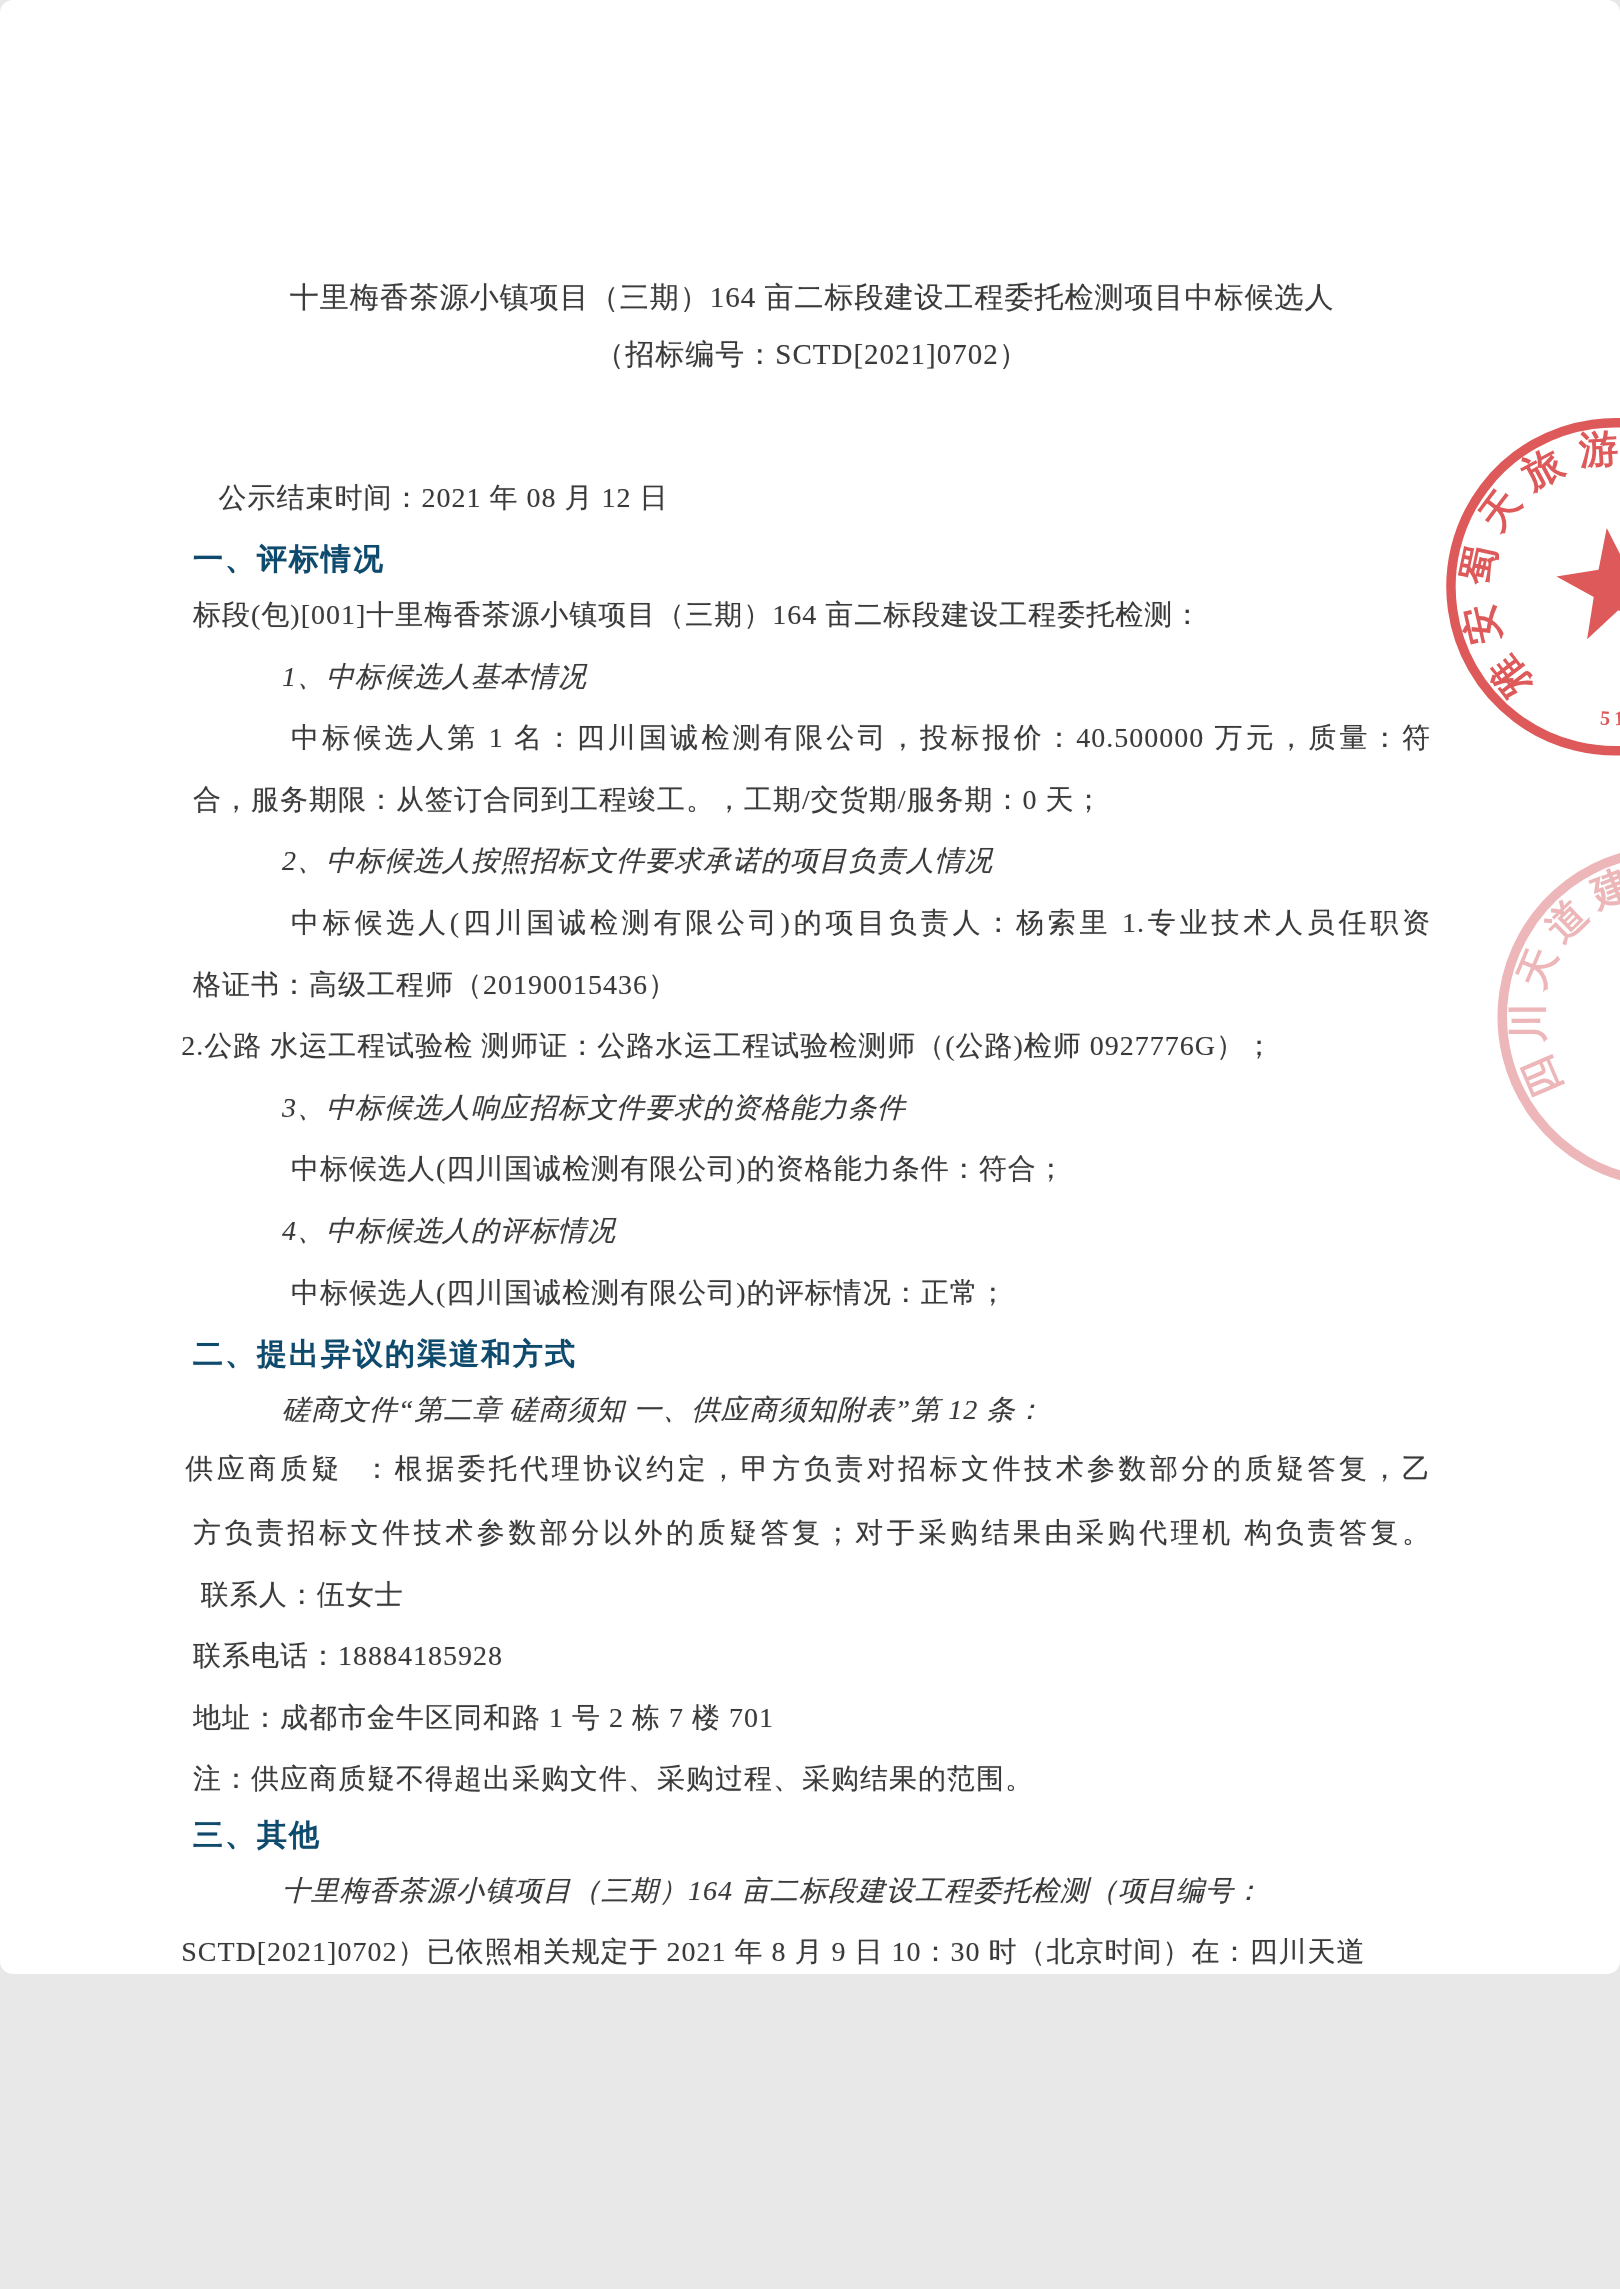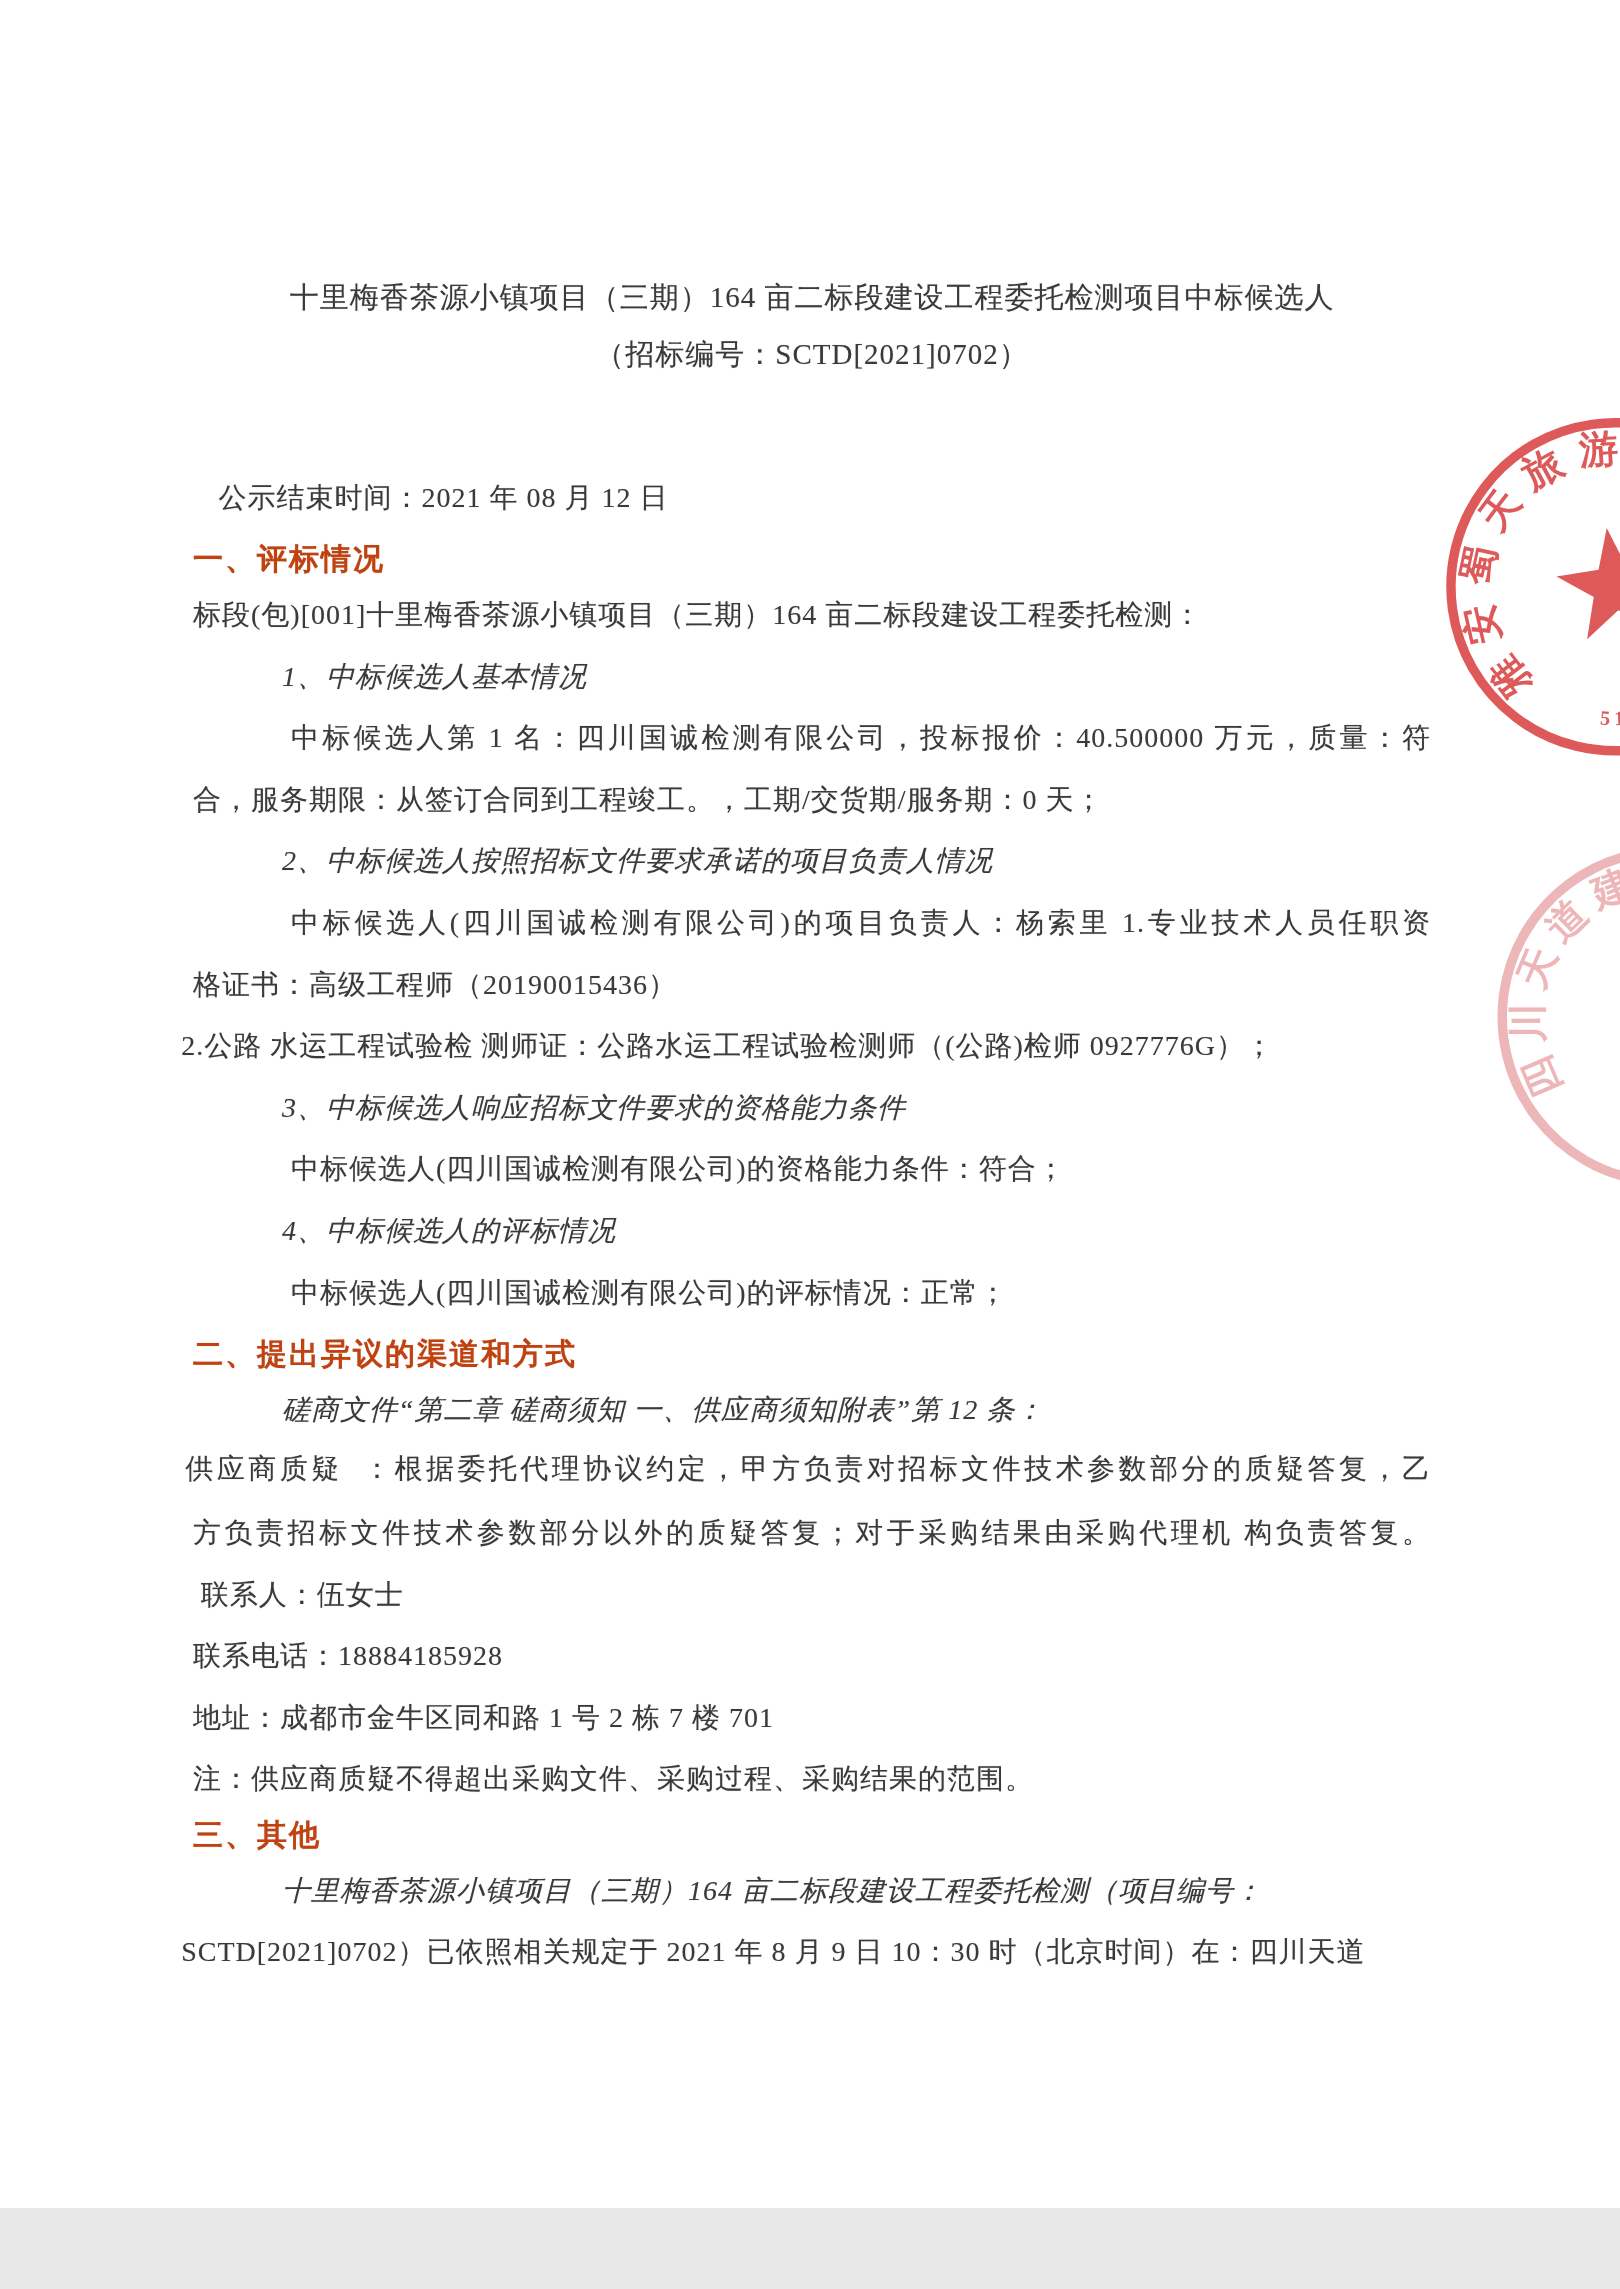--- a/index.html
+++ b/index.html
@@ -1,35 +1,36 @@
 <!DOCTYPE html>
 <html><head>
 <meta charset="utf-8">
 <style>
   html,body { margin:0; padding:0; background:#e8e8e8; }
   .page {
     position:relative;
-    width:1620px; height:2208px;
+    width:1620px; height:1974px;
     background:#ffffff;
     overflow:hidden;
     font-family:"Liberation Serif","DejaVu Serif",serif;
     color:#3a3a3a;
+    border-radius:13px;
   }
   .content {
     position:absolute; left:0; top:0;
     width:1620px;
     padding:277px 189px 0 193px;
     box-sizing:border-box;
   }
   .t, .b, .sec { text-shadow:0 0 1px rgba(70,70,70,.35); }
   .t  { font-size:29px; line-height:41px; text-align:center; margin:0; letter-spacing:1px; }
   .t2 { margin-top:35px; }
   .t3 { margin-top:15.7px; margin-bottom:102px; }
   .b  { font-size:28px; line-height:41px; margin:0 0 20.6px 0; letter-spacing:1px; }
-  .sec{ font-size:30px; line-height:41px; font-weight:bold; color:#c2410c;
+  .sec{ font-size:30px; line-height:41px; font-weight:bold; color:#0c4a6e;
         margin:0 0 14.7px 0; letter-spacing:2px; }
   .sec3 { margin-top:-5.9px; }
   .j  { text-align:justify; text-align-last:justify; }
   .i1 { margin-left:89px;font-style:italic; }
   .i2 { margin-left:98px; }
   .is { margin-left:25.5px; }
   .ic { margin-left:7.8px; }
   .in { margin-left:-11.8px; }
   .in2{ margin-left:-7.8px;font-family:Liberation Mono, monospace; }
 

